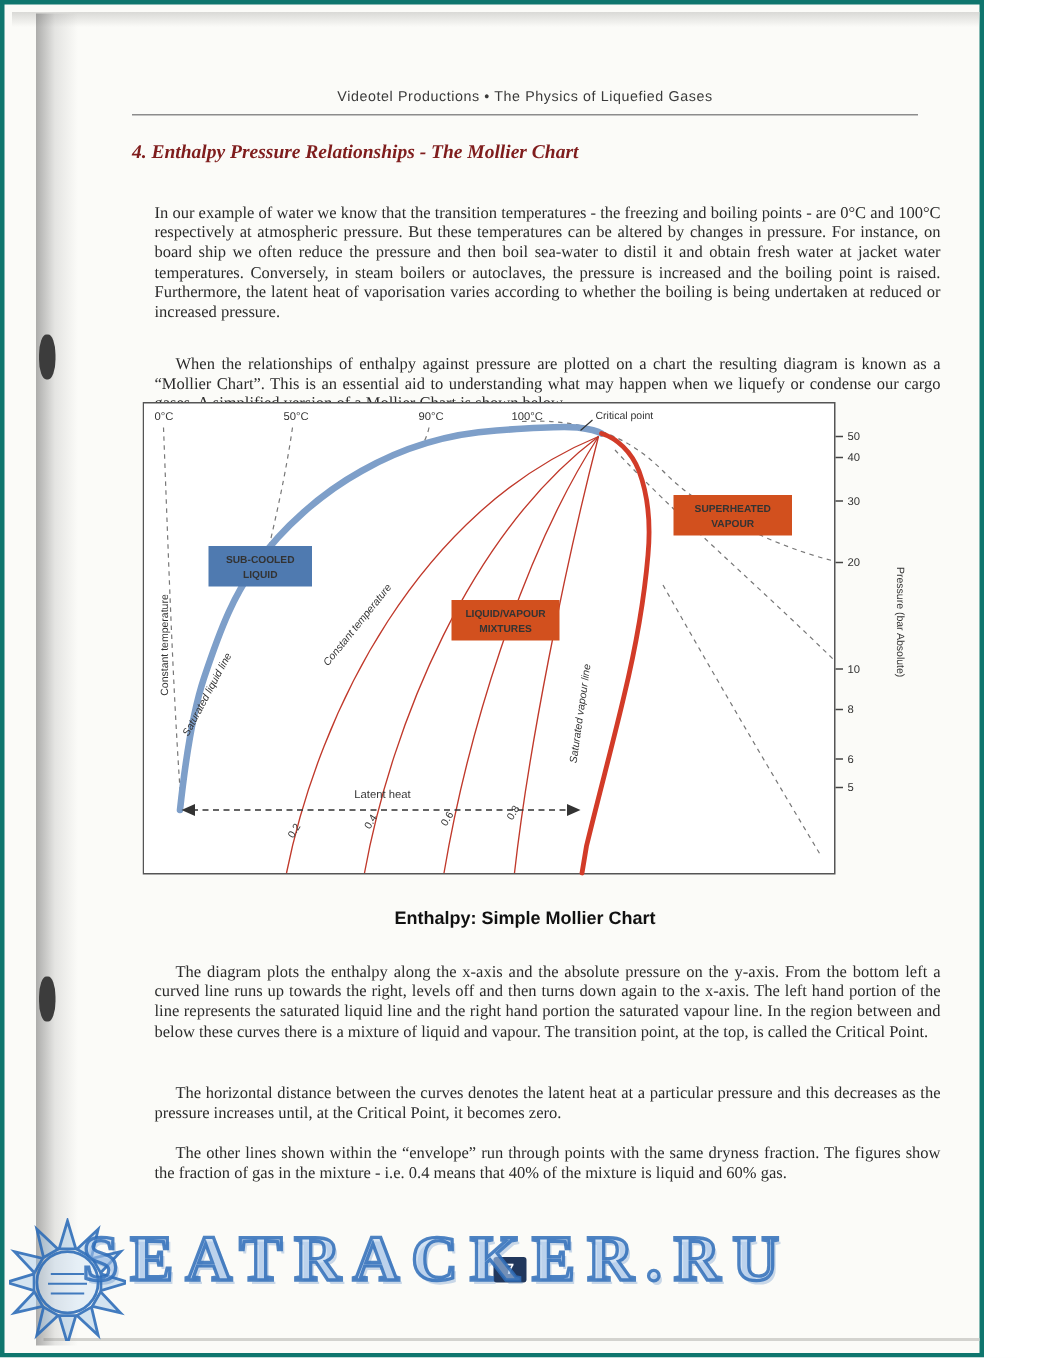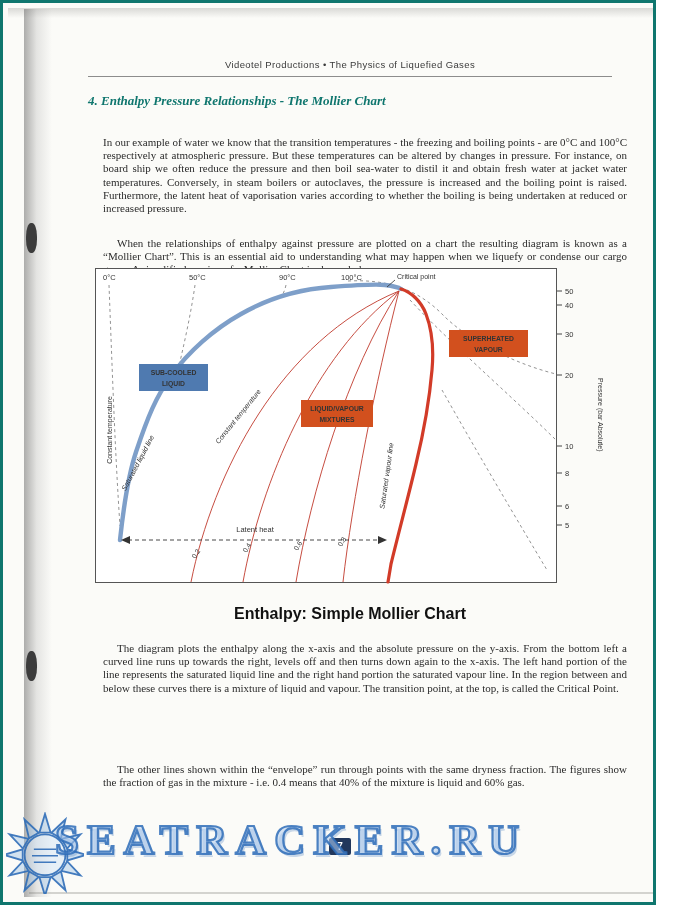--- a/index.html
+++ b/index.html
@@ -14,31 +14,31 @@
   .bottom-edge{position:absolute;left:26px;top:889px;width:660px;height:2px;background:#d3d3cf;}
   .binding{position:absolute;left:21px;top:6px;width:28px;height:888px;
     background:linear-gradient(to right,rgba(95,95,95,.5),rgba(160,160,160,.25) 45%,rgba(255,255,255,0));}
   .clip{position:absolute;left:23px;width:11px;height:30px;background:#3c3c3c;border-radius:45%;}
   .clip-top{top:220px;} .clip-bottom{top:648px;}
 
   .header{position:absolute;left:85px;top:56px;width:524px;text-align:center;
     font-family:"Liberation Sans",sans-serif;font-size:9.5px;letter-spacing:.4px;color:#3a3a3a;}
   .header-rule{position:absolute;left:85px;top:73px;width:524px;height:1px;background:#8c8c8c;}
   .section-title{position:absolute;left:85px;top:90px;width:524px;margin:0;
-    font-size:13px;font-weight:bold;font-style:italic;color:#0f766e;}
+    font-size:13px;font-weight:bold;font-style:italic;color:#7f1d1d;}
   p.body{position:absolute;left:85px;width:524px;margin:15px;font-size:11px;line-height:13.2px;
     text-align:justify;color:#2b2b2b;}
   .p1{top:118px;} .p2{top:219px;text-indent:14px;}
   .p3{top:624px;text-indent:14px;} .p4{top:705px;text-indent:14px;}
   .p5{top:745px;text-indent:14px;} .p6{top:787px;text-indent:14px;}
 
   .chart-wrap{position:absolute;left:92px;top:265px;width:517px;height:322px;}
   .chart text{font-family:"Liberation Sans",sans-serif;fill:#333;}
   .caption{position:absolute;left:85px;top:602px;width:524px;text-align:center;
-    font-family:"Liberation Sans",sans-serif;font-weight:bold;font-size:16px;color:#111;}
+    font-family:"Liberation Sans",sans-serif;font-weight:bold;font-size:12px;color:#111;}
 
   .pagenum{position:absolute;left:326px;top:835px;width:22px;height:17px;background:#21375c;
     border-radius:2px;color:#fff;font-family:"Liberation Sans",sans-serif;font-size:10px;
     font-weight:bold;text-align:center;line-height:17px;}
 
   .wm-logo{position:absolute;left:3px;top:809px;width:78px;height:82px;opacity:.9;pointer-events:none;}
   .wm-text{
     position:absolute;left:52px;top:815px;width:640px;white-space:nowrap;pointer-events:none;
     font-family:"Liberation Serif",serif;font-weight:bold;font-size:43px;line-height:1;
     letter-spacing:8px;color:rgba(178,206,238,.55);
@@ -150,20 +150,21 @@
         <text x="470" y="240.5">6</text>
         <text x="470" y="259.5">5</text>
       </g>
       <text transform="translate(503,110) rotate(90)" font-size="7" fill="#444">Pressure (bar Absolute)</text>
     </svg>
   </div>
 
   <div class="caption">Enthalpy: Simple Mollier Chart</div>
 
   <p class="body p3">The diagram plots the enthalpy along the x-axis and the absolute pressure on the y-axis. From the bottom left a curved line runs up towards the right, levels off and then turns down again to the x-axis. The left hand portion of the line represents the saturated liquid line and the right hand portion the saturated vapour line. In the region between and below these curves there is a mixture of liquid and vapour. The transition point, at the top, is called the Critical Point.</p>
+  <p class="body p4">The horizontal distance between the curves denotes the latent heat at a particular pressure and this decreases as the pressure increases until, at the Critical Point, it becomes zero.</p>
   <p class="body p5">The other lines shown within the “envelope” run through points with the same dryness fraction. The figures show the fraction of gas in the mixture - i.e. 0.4 means that 40% of the mixture is liquid and 60% gas.</p>
 
   <div class="pagenum">7</div>
 
   <svg class="wm-logo" viewBox="0 0 84 88">
     <defs>
       <polygon id="ray" points="42,2 36,22 48,22"></polygon>
     </defs>
     <g stroke="#2e6db8" stroke-width="2" fill="rgba(150,190,228,0.45)">
       <use href="#ray"></use>

